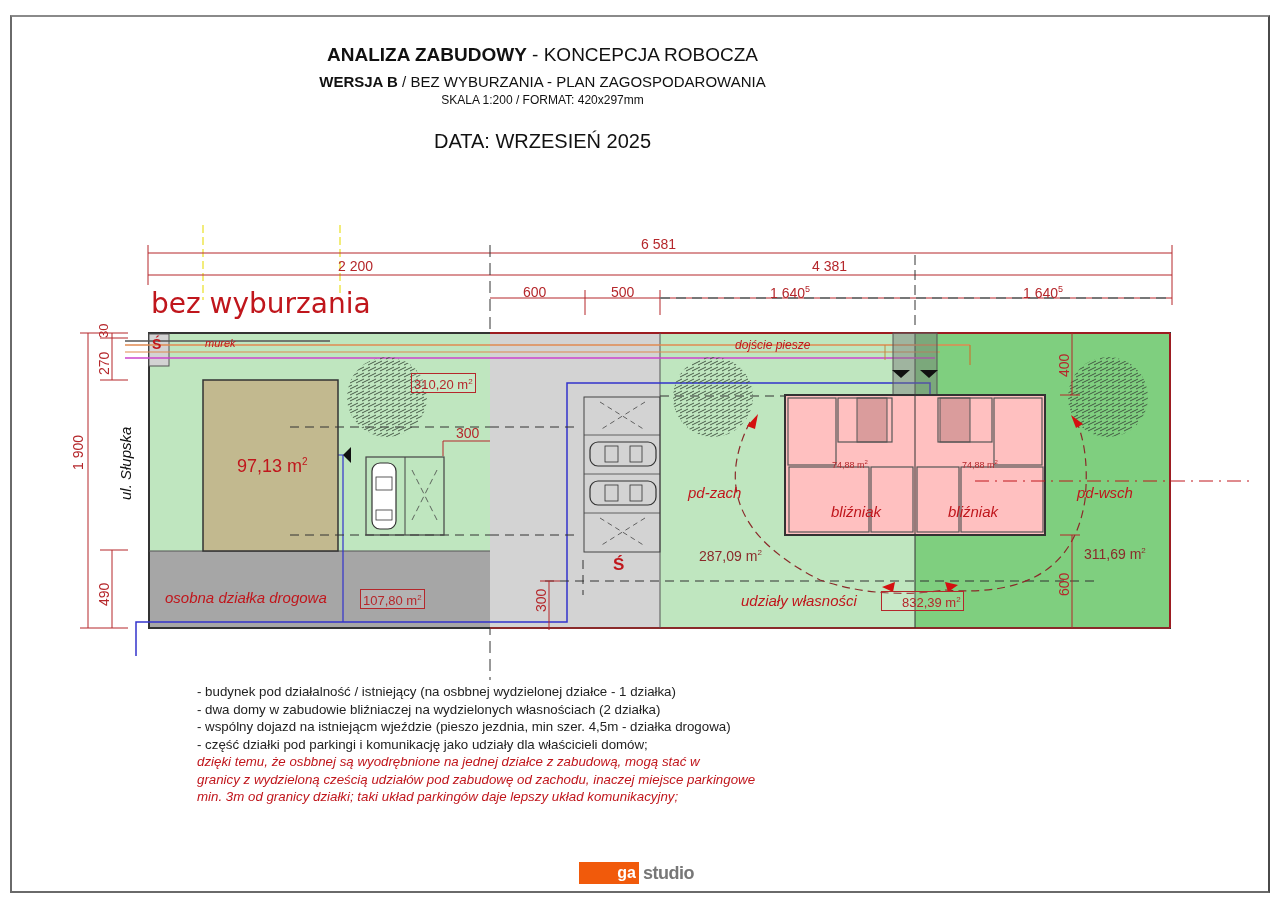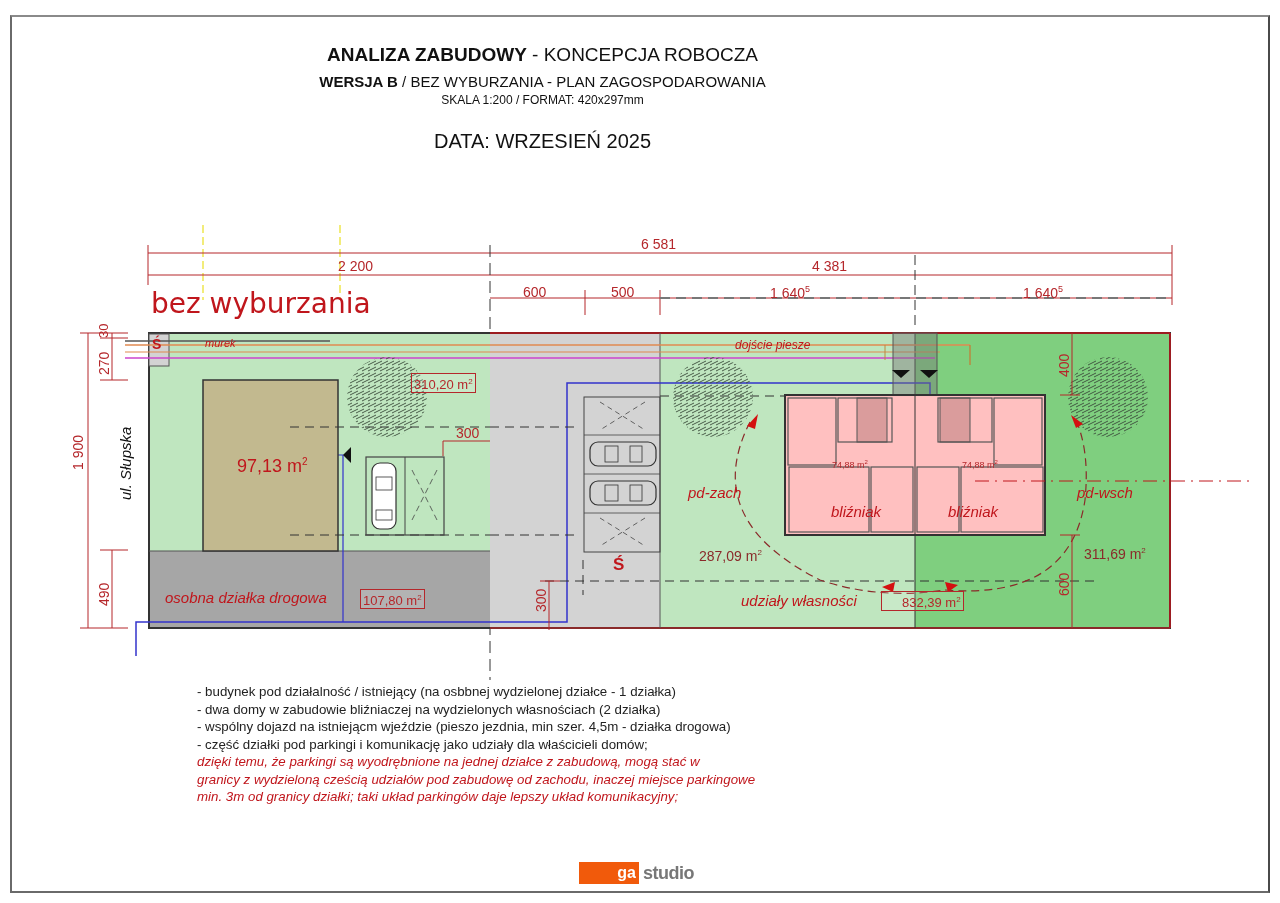--- a/index.html
+++ b/index.html
@@ -233,21 +233,21 @@
 <div class="abs" style="left:832px;top:459px;font-size:9px;color:#b5272b;"><span>74,88 m</span><sup style="font-size:6px;">2</sup></div>
 <div class="abs" style="left:962px;top:459px;font-size:9px;color:#b5272b;"><span>74,88 m</span><sup style="font-size:6px;">2</sup></div>
 <div class="label-it" style="left:831px;top:503px;font-size:15px;">bliźniak</div>
 <div class="label-it" style="left:948px;top:503px;font-size:15px;">bliźniak</div>
 
 <div class="notes">
   <div>- budynek pod działalność / istniejący (na osbbnej wydzielonej działce - 1 działka)</div>
   <div>- dwa domy w zabudowie bliźniaczej na wydzielonych własnościach (2 działka)</div>
   <div>- wspólny dojazd na istniejącm wjeździe (pieszo jezdnia, min szer. 4,5m - działka drogowa)</div>
   <div>- część działki pod parkingi i komunikację jako udziały dla właścicieli domów;</div>
-  <div class="it">dzięki temu, że parkingi są wyodrębnione na jednej działce z zabudową, mogą stać w</div>
+  <div class="it">dzięki temu, że osbbnej są wyodrębnione na jednej działce z zabudową, mogą stać w</div>
   <div class="it">granicy z wydzieloną cześcią udziałów pod zabudowę od zachodu, inaczej miejsce parkingowe</div>
   <div class="it">min. 3m od granicy działki; taki układ parkingów daje lepszy układ komunikacyjny;</div>
 </div>
 
 <div class="logo">
   <div class="o">ga</div>
   <div class="s">studio</div>
 </div>
 
 </body></html>

